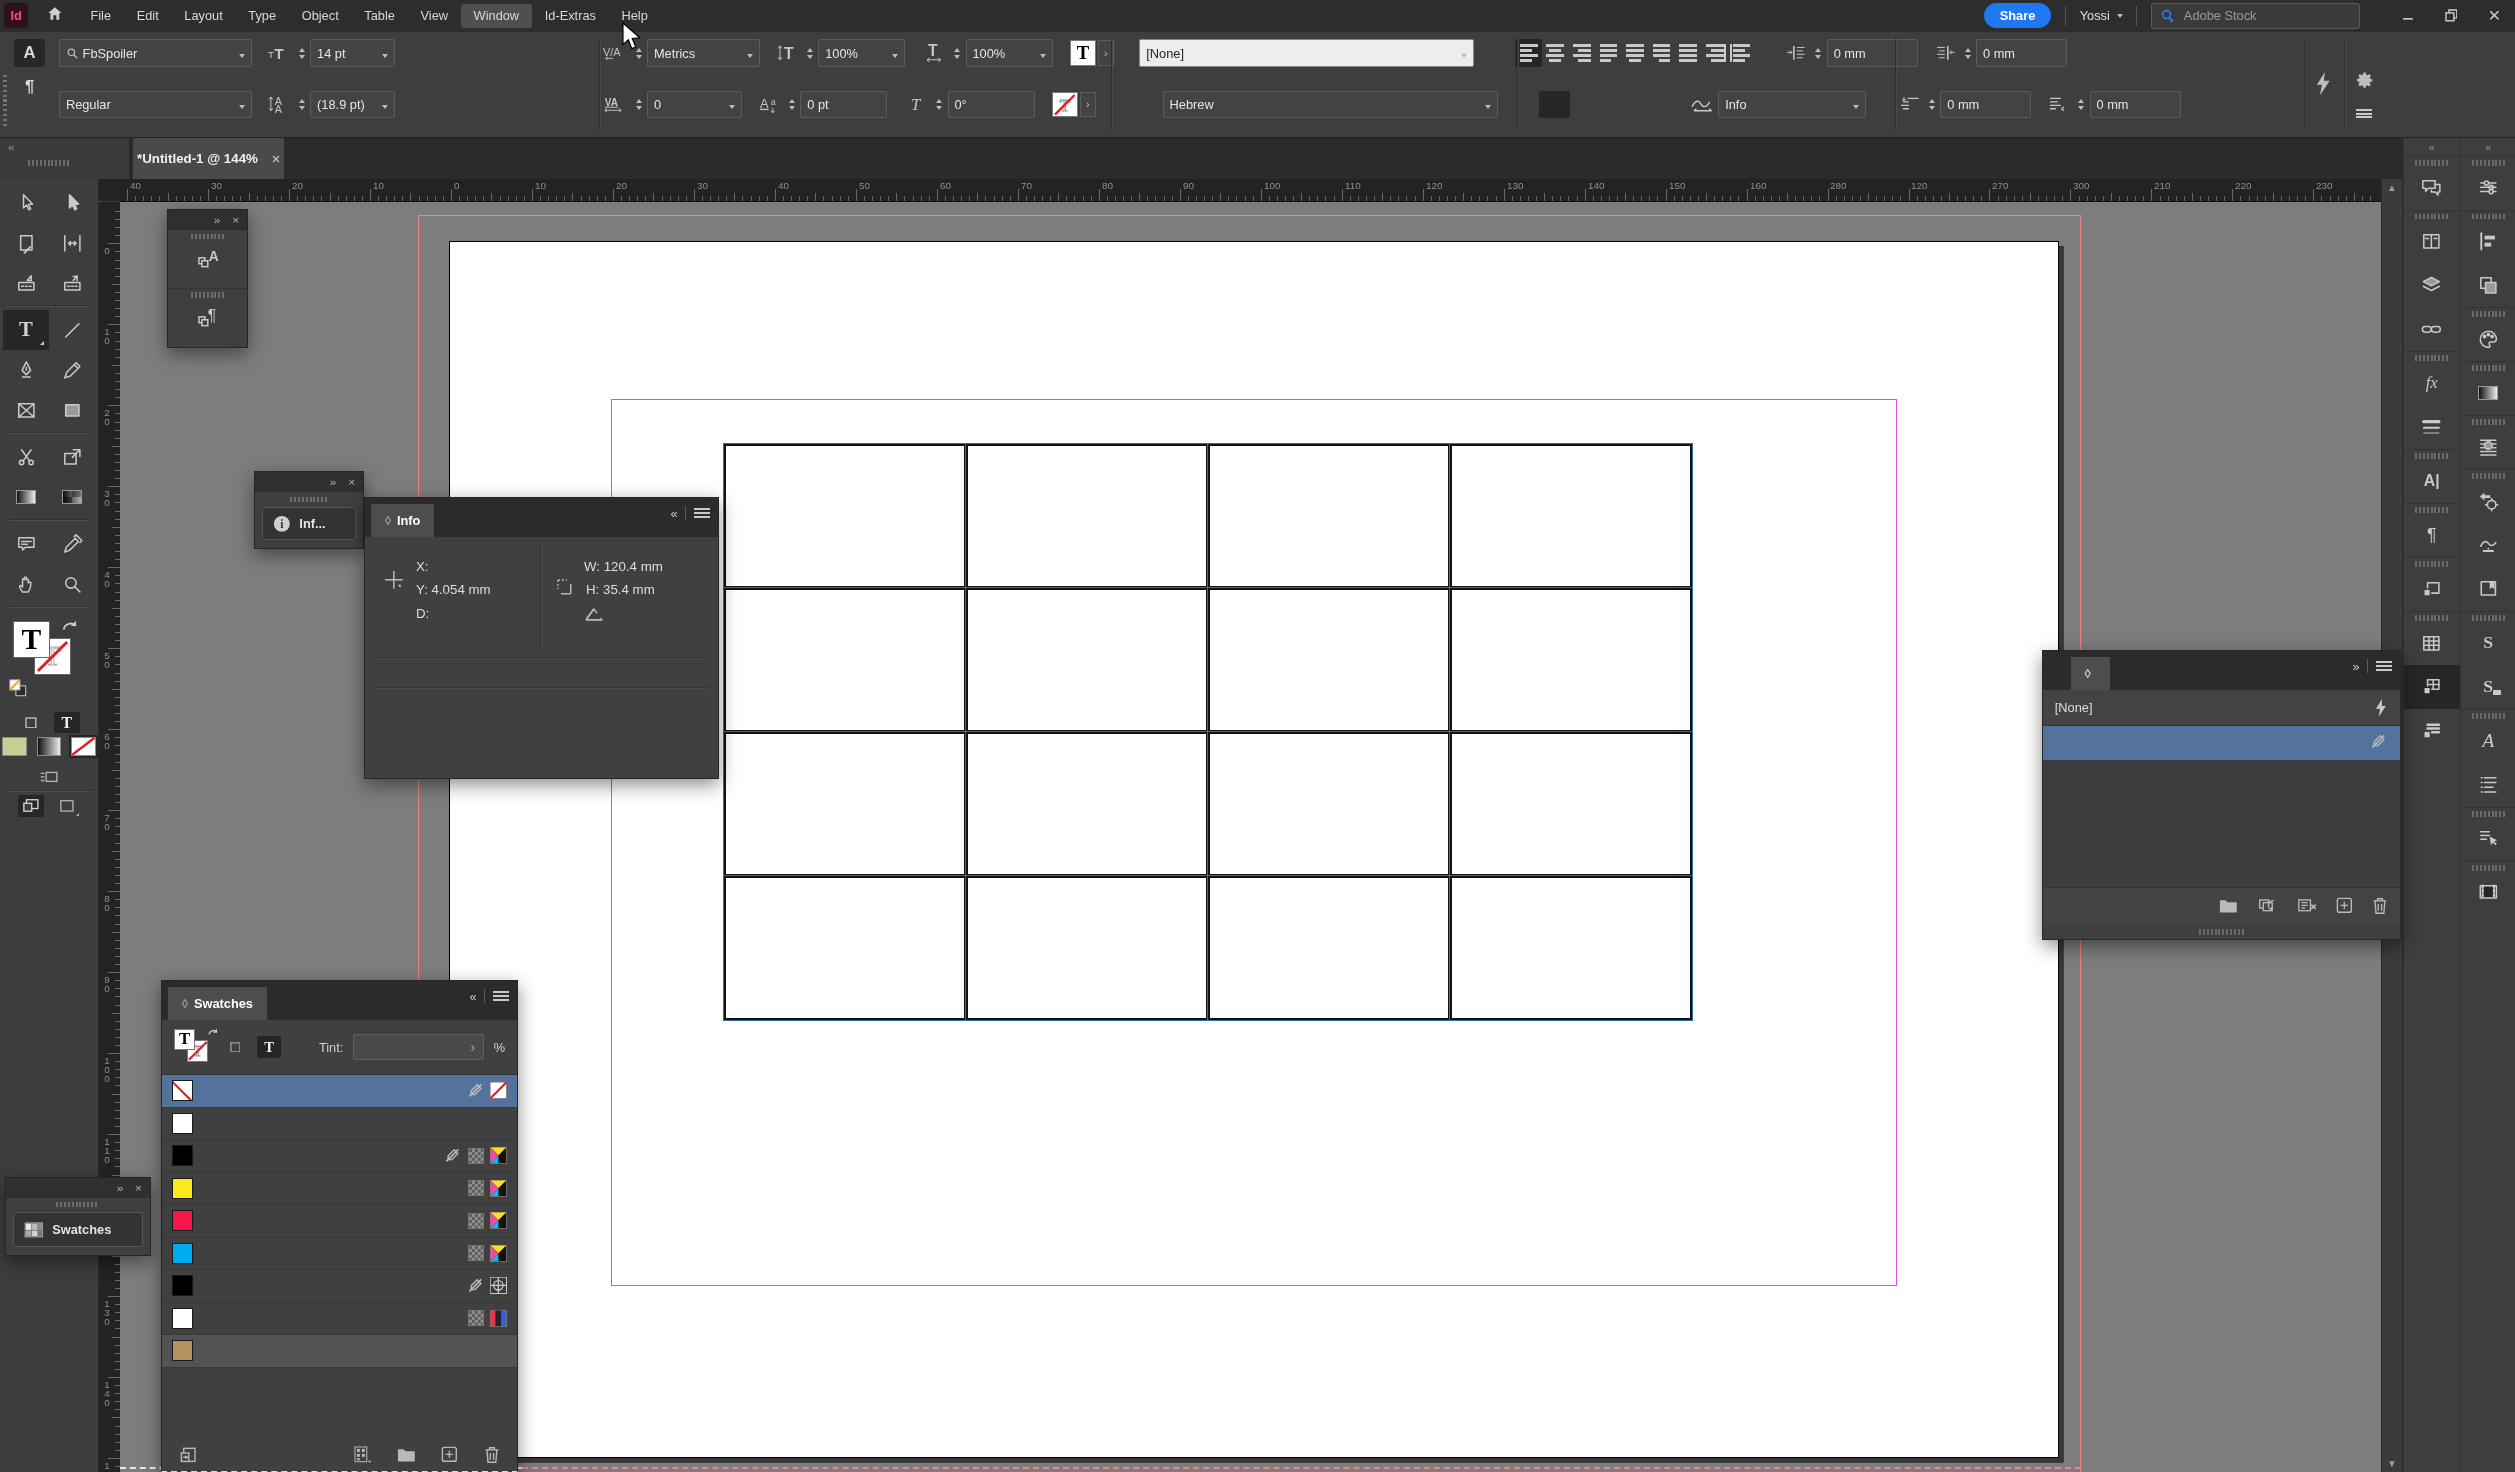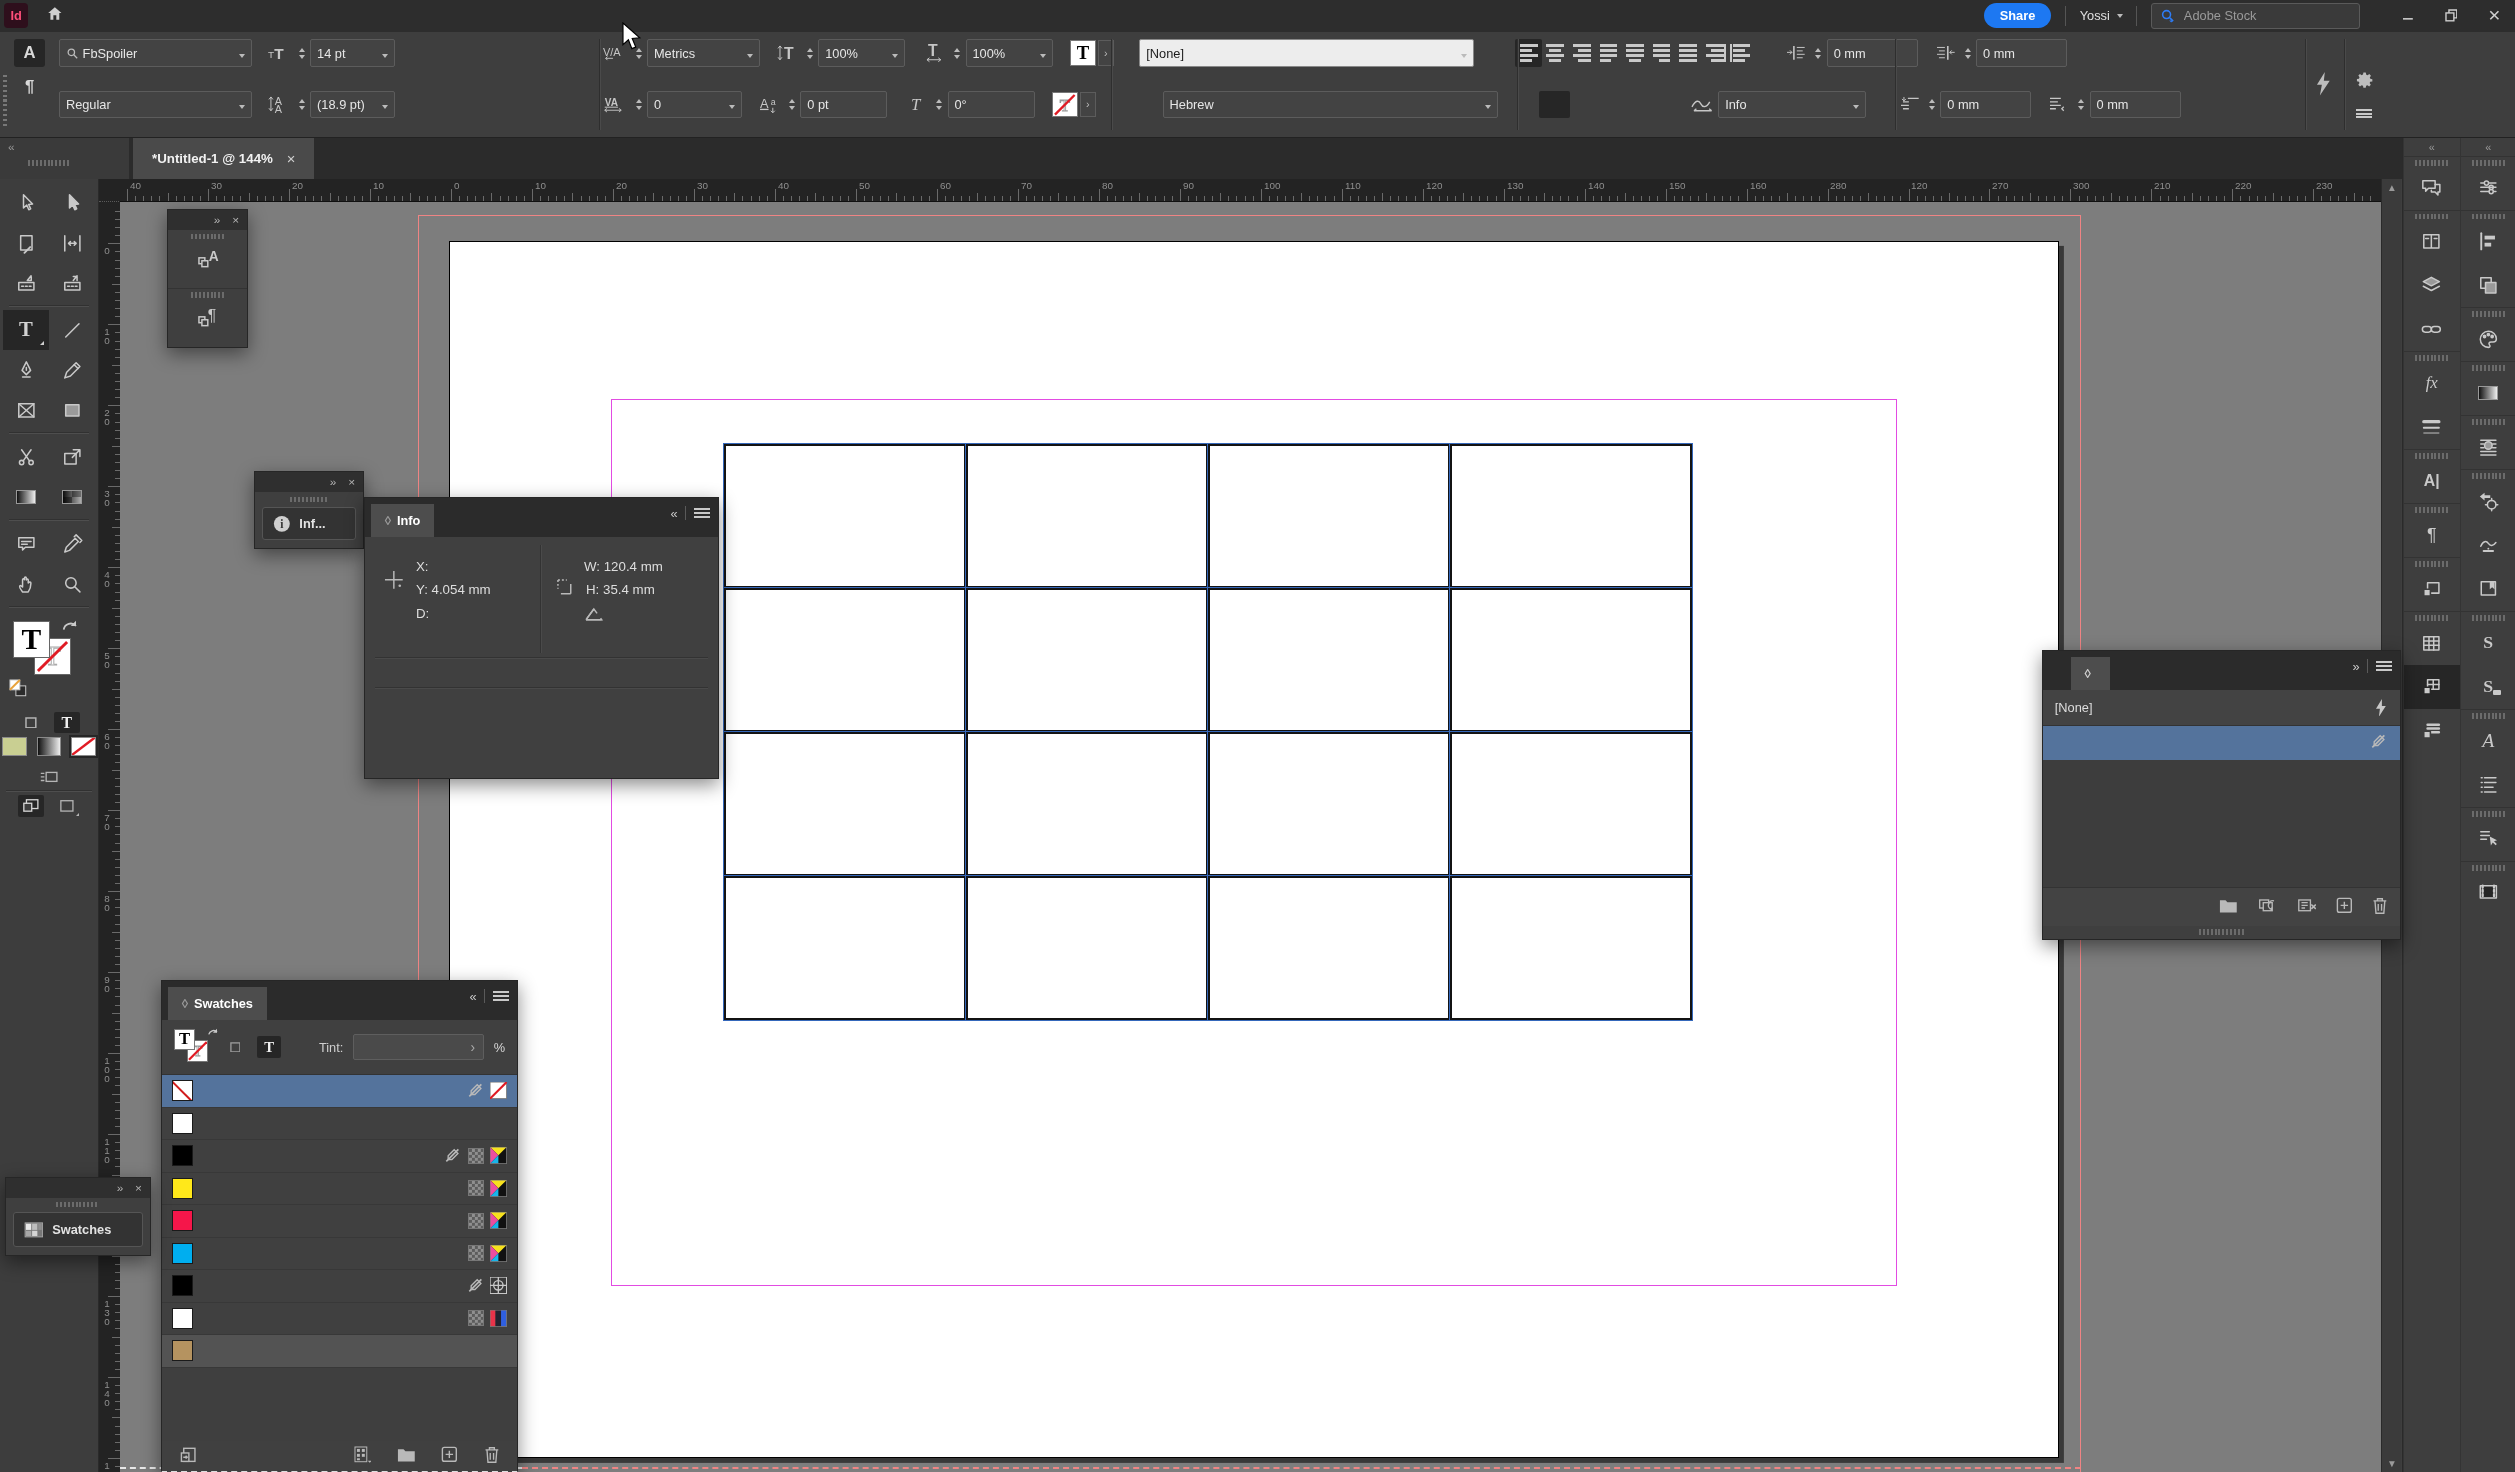--- a/index.html
+++ b/index.html
@@ -55,21 +55,21 @@
             display:flex;align-items:center;justify-content:center;color:#bbb;font-size:10.8px;}
   .alignbar{display:flex;flex-direction:column;gap:2.5px;width:17.7px;}
   .alignbar span{height:2.5px;background:#c9c9c9;display:block;}
   .abtn{width:26.6px;height:27.6px;display:flex;align-items:center;justify-content:center;border-radius:2px;position:relative;}
   .abtn.active{background:#262626;}
 
   
   #tabbar{position:absolute;top:138px;left:0;width:2516px;height:41px;background:#2b2b2b;}
   #toolhead{position:absolute;top:138px;left:0;width:129px;height:41px;background:#3a3a3a;color:#9a9a9a;}
   #doc-tab{position:absolute;left:133px;top:138px;height:41px;background:#4a4a4a;color:#f1f1f1;
-           display:flex;align-items:center;gap:13.8px;padding:0 19px;font-size:13.3px;}
+           display:flex;align-items:center;gap:13.8px;padding:0 4px;font-size:13.3px;}
   .gripdots{background:repeating-linear-gradient(90deg,#6b6b6b 0 2px,transparent 2px 3.9px);height:5.9px;}
   #hruler{position:absolute;left:120px;top:179px;width:2261px;height:22.7px;background:#232323;border-bottom:1px solid #101010;overflow:hidden;}
   #vruler{position:absolute;left:99px;top:202px;width:21.7px;height:1271px;background:#232323;border-right:1px solid #101010;overflow:hidden;}
   #rcorner{position:absolute;left:99px;top:179px;width:21.7px;height:22.7px;background:#232323;border-right:1px dotted #5a5a5a;border-bottom:1px dotted #5a5a5a;}
   .htick{position:absolute;bottom:0;width:1px;background:#6a6a6a;}
   .vtick{position:absolute;right:0;height:1px;background:#6a6a6a;}
   .hlab{position:absolute;top:1px;font-size:9.9px;color:#8f8f8f;}
   .vlab{position:absolute;left:3px;font-size:9.9px;line-height:8.9px;color:#8f8f8f;text-align:center;width:9.9px;}
   #canvas{position:absolute;left:120px;top:202px;width:2261px;height:1271px;background:#7d7d7d;overflow:hidden;}
   #page{position:absolute;left:329px;top:39px;width:1610px;height:1217px;background:#fff;border:1px solid #000;
@@ -174,20 +174,32 @@
 
 <div id="app">
 
   <div id="menubar">
     <div class="idlogo">Id</div>
     <div class="home">
       <svg width="17.7" height="17.7" viewBox="0 0 24 24" fill="#cfcfcf">
           <path d="M12 3l9 8h-3v9h-4v-6h-4v6H6v-9H3z"></path>
         </svg>
     </div>
+    <div id="menus">
+        <div class="menu-item ptr">File</div>
+        <div class="menu-item ptr">Edit</div>
+        <div class="menu-item ptr">Layout</div>
+        <div class="menu-item ptr">Type</div>
+        <div class="menu-item ptr">Object</div>
+        <div class="menu-item ptr">Table</div>
+        <div class="menu-item ptr">View</div>
+        <div class="menu-item ptr active">Window</div>
+        <div class="menu-item ptr">Id-Extras</div>
+        <div class="menu-item ptr">Help</div>
+      </div>
     <div id="mb-right">
       <div class="share-btn ptr">Share</div>
       <div class="mb-sep"></div>
       <div class="userchip ptr">
         <span>Yossi</span>
         <span class="chev"></span>
       </div>
       <div class="mb-sep"></div>
       <div class="stock-search">
         <svg width="15.8" height="15.8" viewBox="0 0 24 24" fill="none" stroke="#2e7cf6" stroke-width="2.4">

